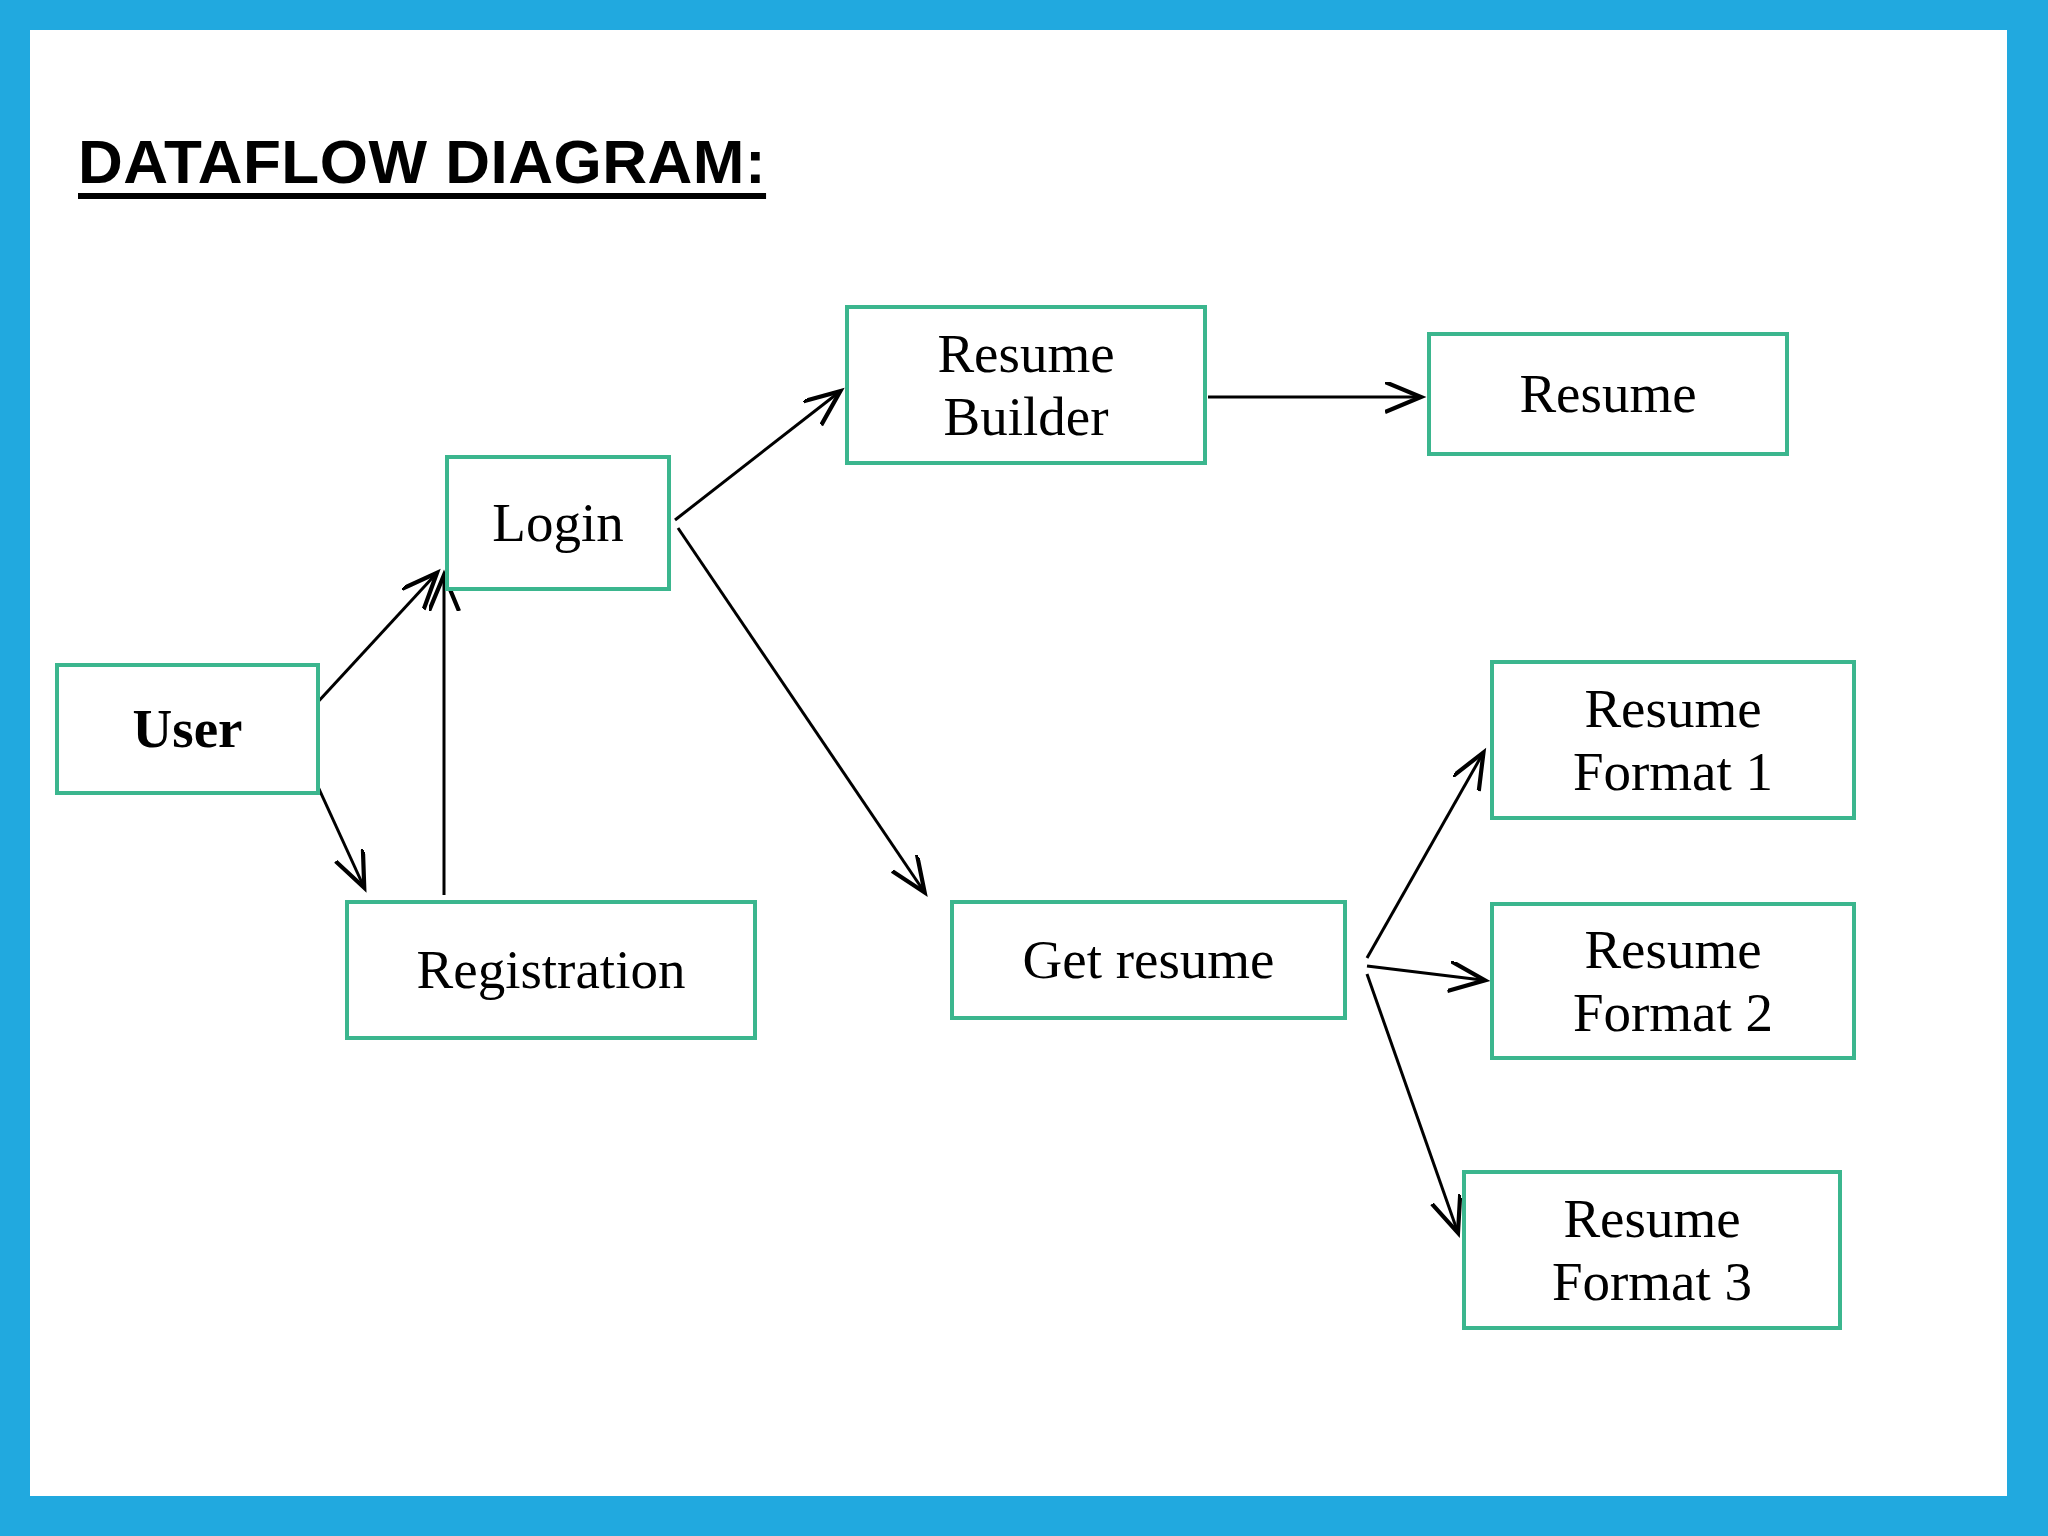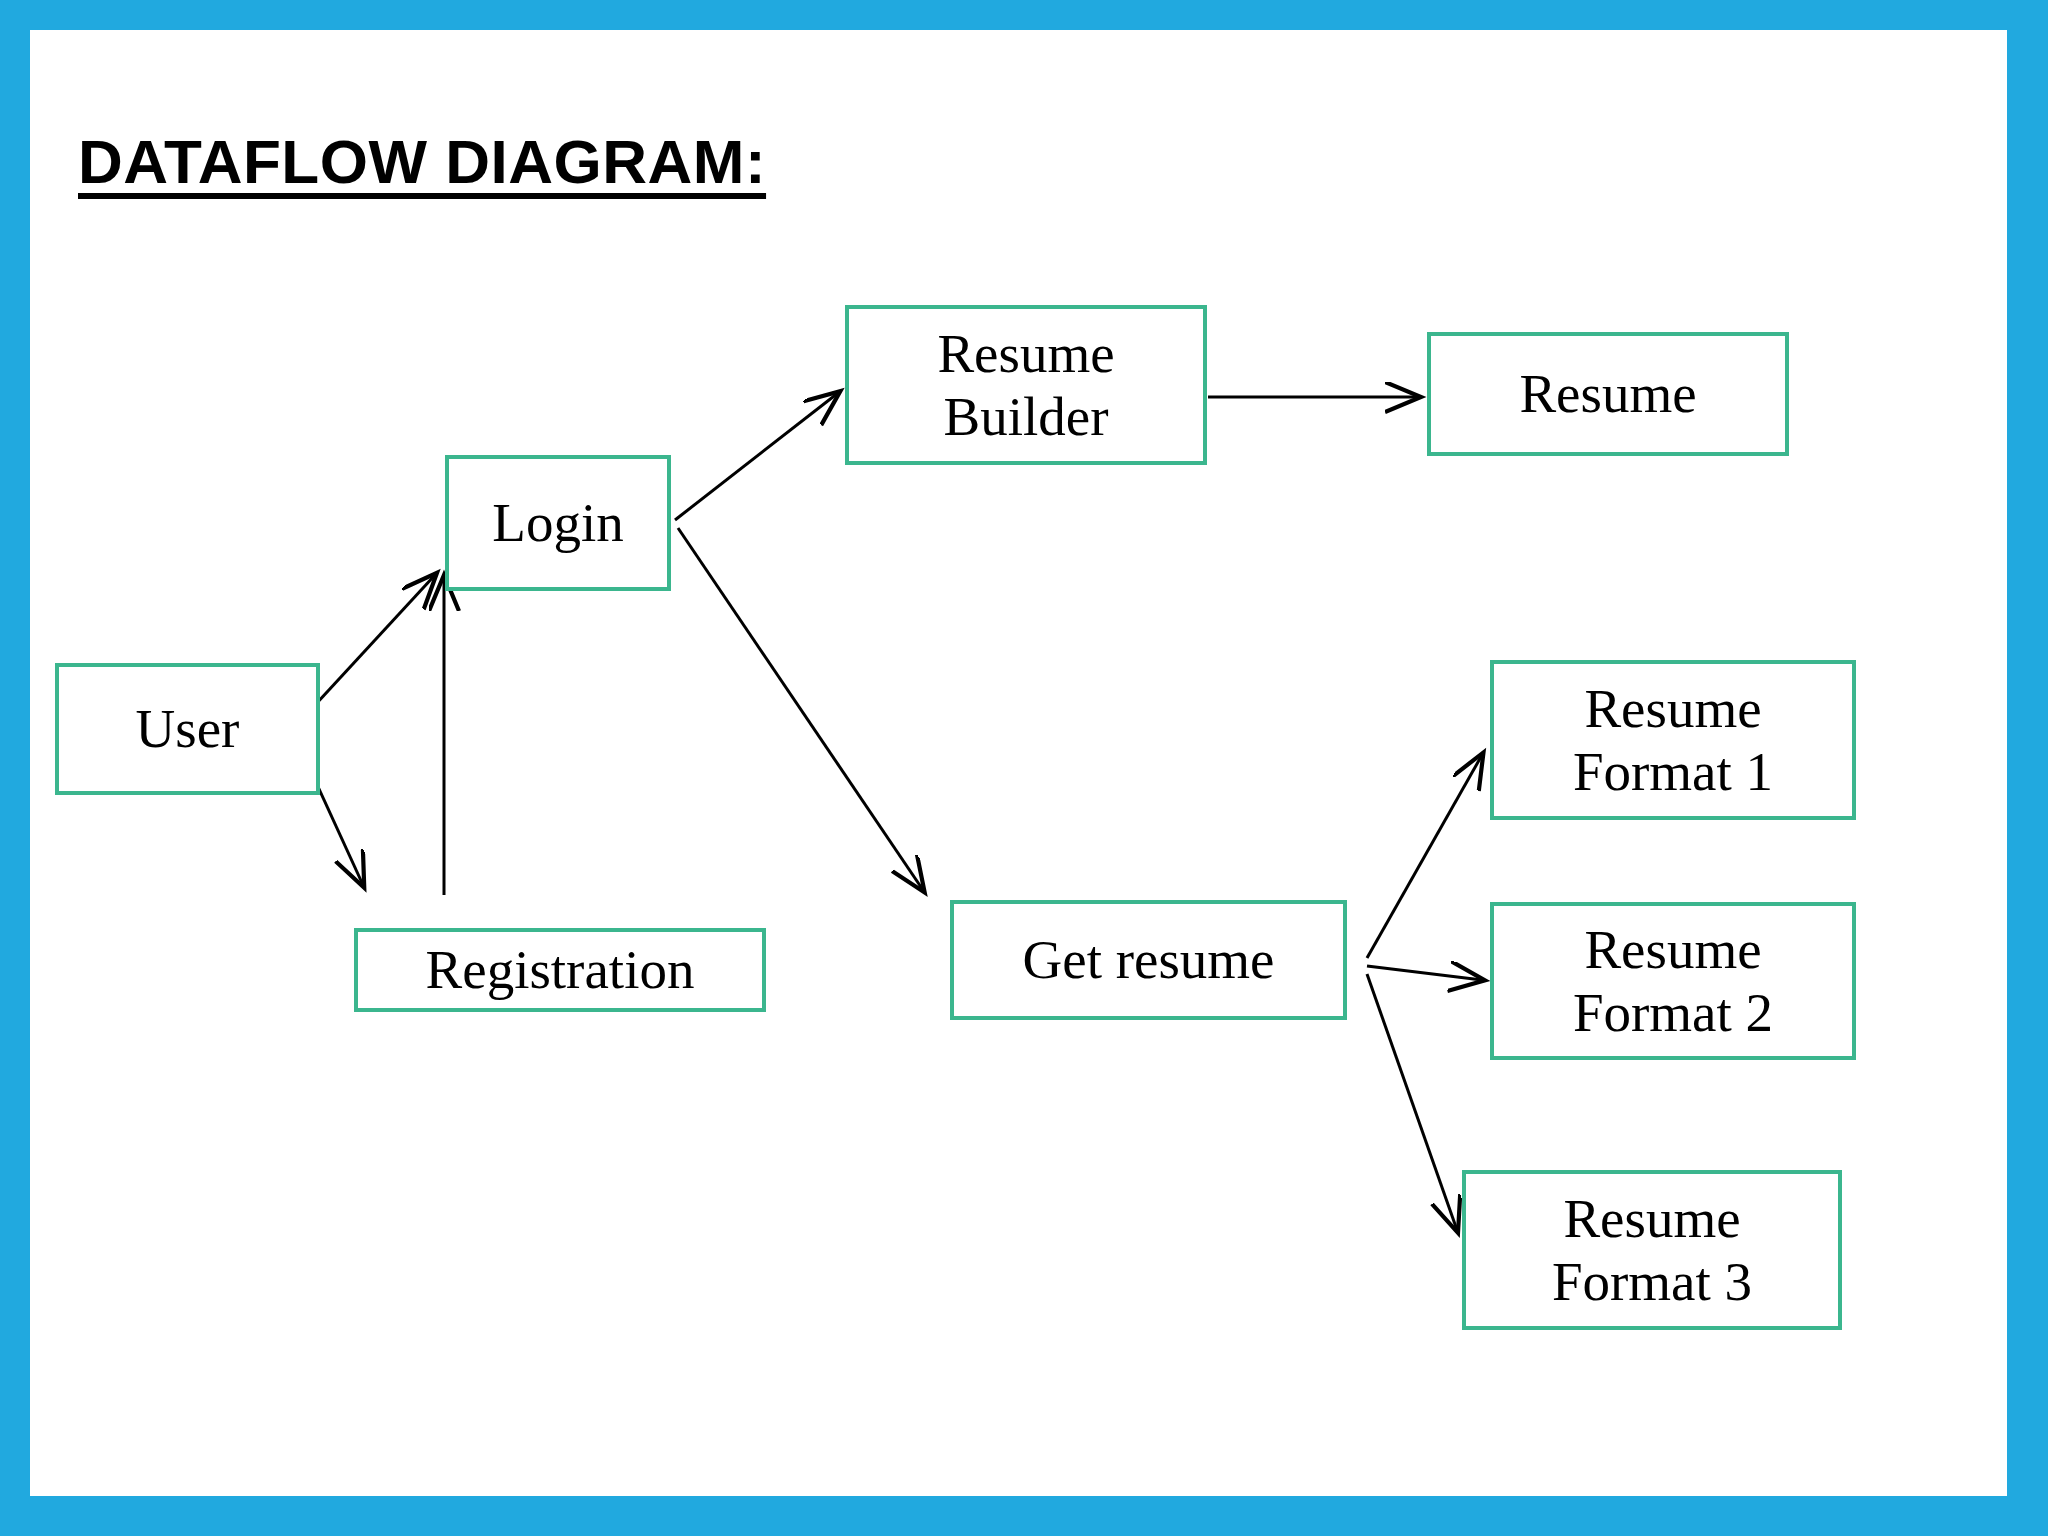--- a/index.html
+++ b/index.html
@@ -91,25 +91,25 @@
 
       <line x1="648" y1="498" x2="893" y2="860" stroke="#000000" stroke-width="3" marker-end="url(#arrowhead)"></line>
 
       <line x1="1337" y1="928" x2="1452" y2="725" stroke="#000000" stroke-width="3" marker-end="url(#arrowhead)"></line>
 
       <line x1="1337" y1="936" x2="1452" y2="950" stroke="#000000" stroke-width="3" marker-end="url(#arrowhead)"></line>
 
       <line x1="1337" y1="944" x2="1427" y2="1200" stroke="#000000" stroke-width="3" marker-end="url(#arrowhead)"></line>
     </svg>
 
-    <div class="node" style="left:25px; top:633px; width:265px; height:132px;">User</div>
+    <div class="node" style="left:25px; top:633px; width:265px; height:132px;font-weight:bold;">User</div>
 
     <div class="node" style="left:415px; top:425px; width:226px; height:136px;">Login</div>
 
-    <div class="node" style="left:324px; top:870px; width:412px; height:84px;margin-top:28px;">Registration</div>
+    <div class="node" style="left:315px; top:870px; width:412px; height:140px;">Registration</div>
 
     <div class="node" style="left:815px; top:275px; width:362px; height:160px;">Resume
 Builder</div>
 
     <div class="node" style="left:1397px; top:302px; width:362px; height:124px;">Resume</div>
 
     <div class="node" style="left:920px; top:870px; width:397px; height:120px;">Get resume</div>
 
     <div class="node" style="left:1460px; top:630px; width:366px; height:160px;">Resume
 Format 1</div>

